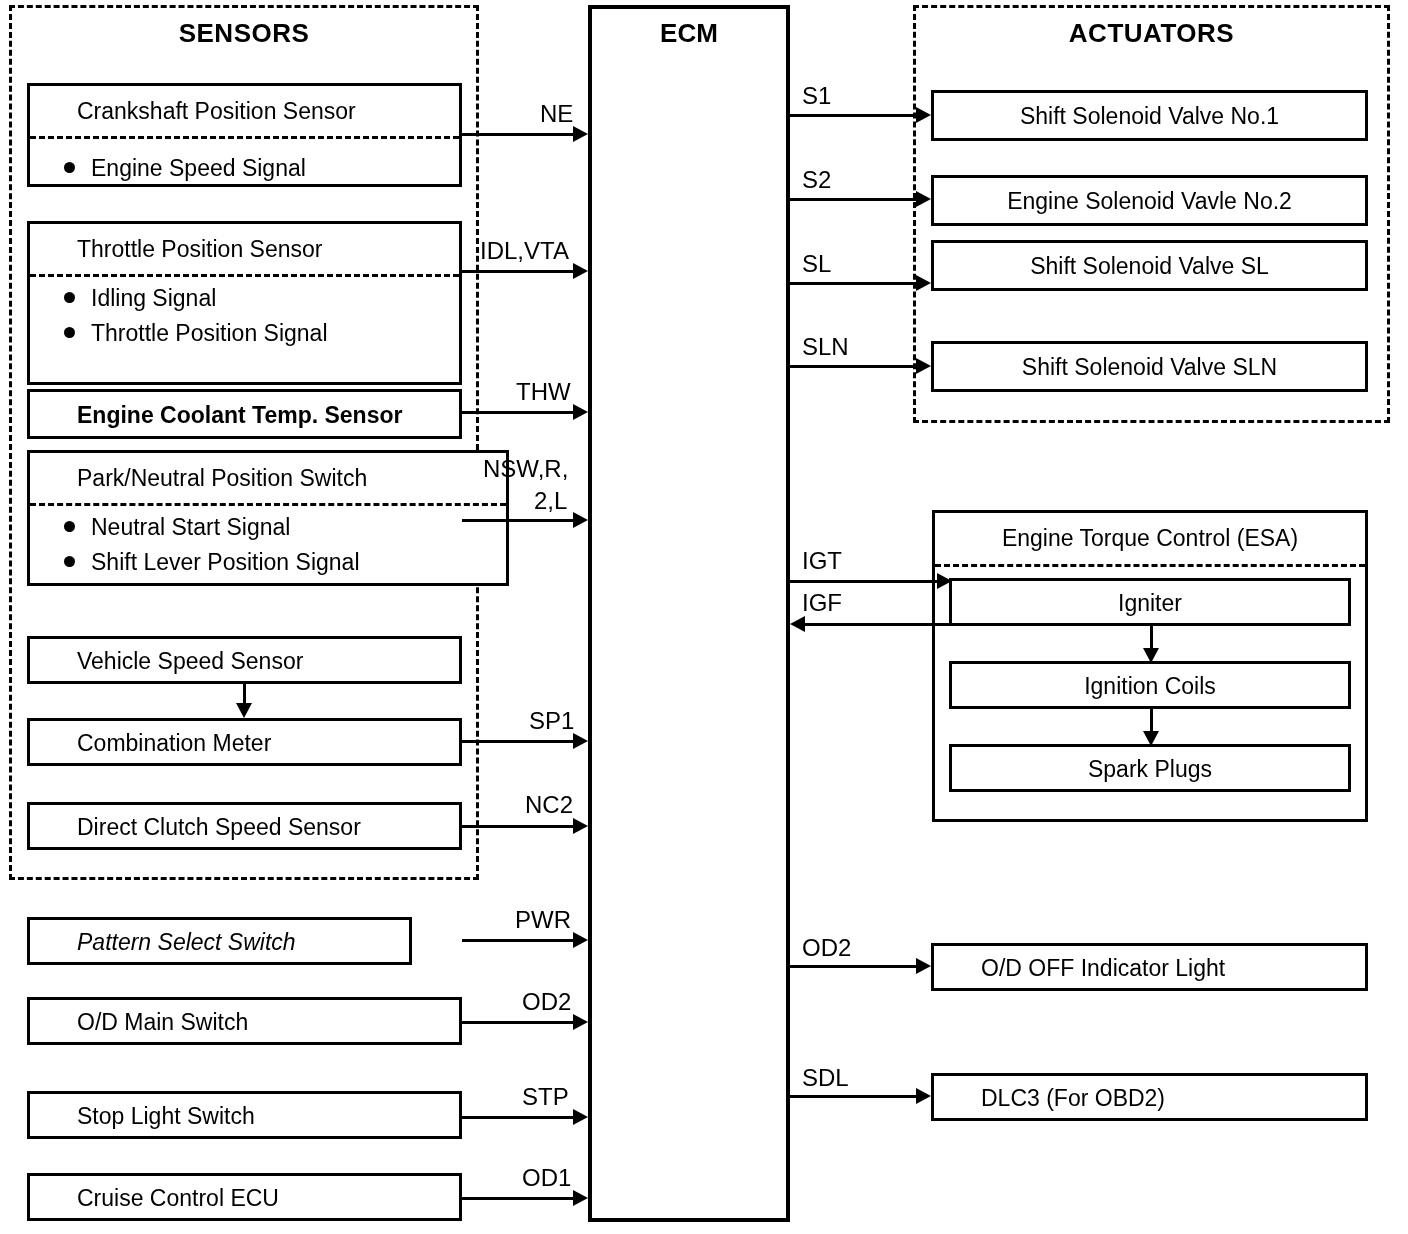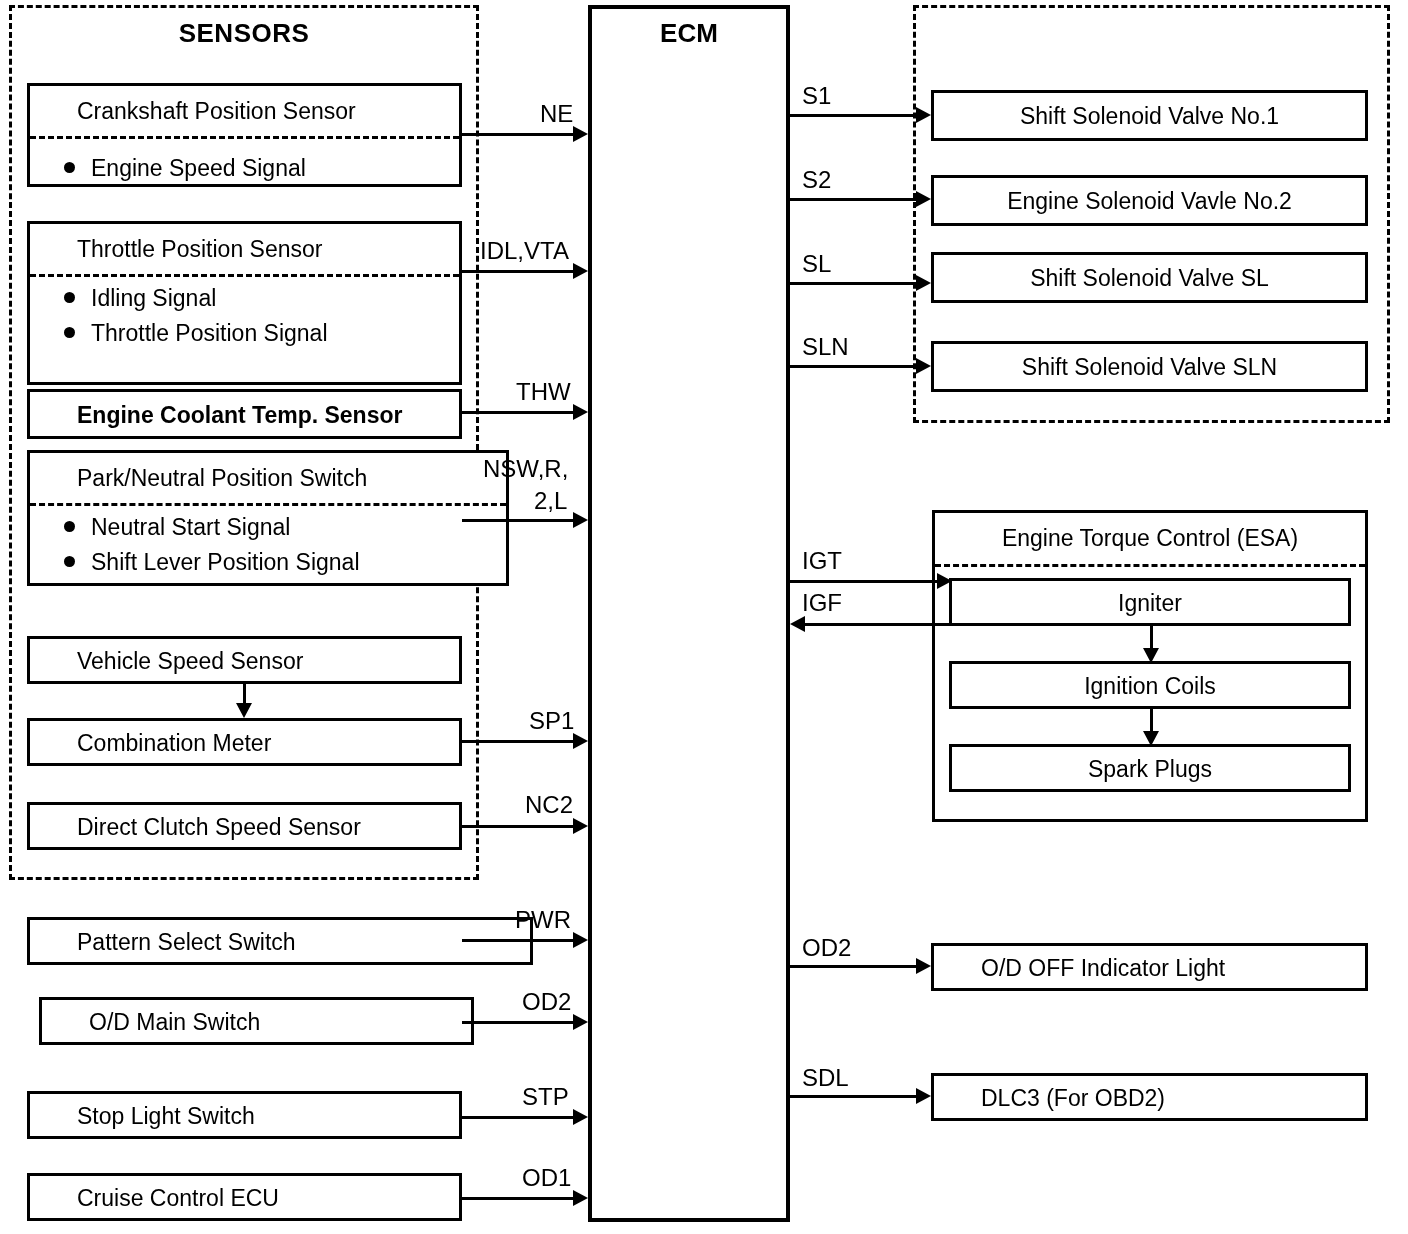--- a/index.html
+++ b/index.html
@@ -171,24 +171,24 @@
   <div class="arrow-d" style="left:236px;top:703px;"></div>
 
   <div class="solid-box" style="left:27px;top:718px;width:435px;height:48px;">
     <div class="box-title indent" style="top:9px;">Combination Meter</div>
   </div>
 
   <div class="solid-box" style="left:27px;top:802px;width:435px;height:48px;">
     <div class="box-title indent" style="top:9px;">Direct Clutch Speed Sensor</div>
   </div>
 
-  <div class="solid-box" style="left:27px;top:917px;width:506px;height:48px;">
+  <div class="solid-box" style="left:27px;top:917px;width:385px;height:48px;font-style:italic;">
     <div class="box-title indent" style="top:9px;">Pattern Select Switch</div>
   </div>
-  <div class="solid-box" style="left:39px;top:997px;width:435px;height:48px;">
+  <div class="solid-box" style="left:27px;top:997px;width:435px;height:48px;">
     <div class="box-title indent" style="top:9px;">O/D Main Switch</div>
   </div>
   <div class="solid-box" style="left:27px;top:1091px;width:435px;height:48px;">
     <div class="box-title indent" style="top:9px;">Stop Light Switch</div>
   </div>
   <div class="solid-box" style="left:27px;top:1173px;width:435px;height:48px;">
     <div class="box-title indent" style="top:9px;">Cruise Control ECU</div>
   </div>
 
   <div id="ecm-box"></div>
@@ -229,28 +229,29 @@
 
   <div class="hline" style="left:462px;top:1116px;width:112px;"></div>
   <div class="arrow-r" style="left:573px;top:1109px;"></div>
   <div class="sig-label" style="left:522px;top:1083px;">STP</div>
 
   <div class="hline" style="left:462px;top:1197px;width:112px;"></div>
   <div class="arrow-r" style="left:573px;top:1190px;"></div>
   <div class="sig-label" style="left:522px;top:1164px;">OD1</div>
 
   <div class="dashed-group" style="left:913px;top:5px;width:477px;height:418px;"></div>
+  <div class="group-title" style="left:913px;top:18px;width:477px;">ACTUATORS</div>
 
   <div class="solid-box" style="left:931px;top:90px;width:437px;height:51px;">
     <div class="box-title center" style="top:10px;">Shift Solenoid Valve No.1</div>
   </div>
   <div class="solid-box" style="left:931px;top:175px;width:437px;height:51px;">
     <div class="box-title center" style="top:10px;">Engine Solenoid Vavle No.2</div>
   </div>
-  <div class="solid-box" style="left:931px;top:252px;width:437px;height:51px;">
+  <div class="solid-box" style="left:931px;top:240px;width:437px;height:51px;">
     <div class="box-title center" style="top:10px;">Shift Solenoid Valve SL</div>
   </div>
   <div class="solid-box" style="left:931px;top:341px;width:437px;height:51px;">
     <div class="box-title center" style="top:10px;">Shift Solenoid Valve SLN</div>
   </div>
 
   <div class="hline" style="left:790px;top:114px;width:128px;"></div>
   <div class="arrow-r" style="left:916px;top:107px;"></div>
   <div class="sig-label" style="left:802px;top:82px;">S1</div>
 

